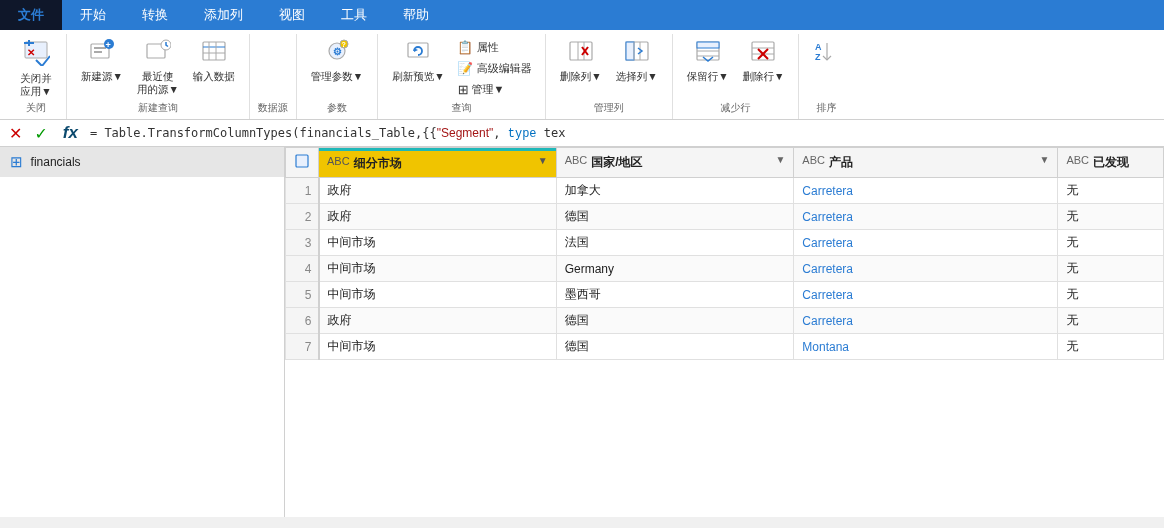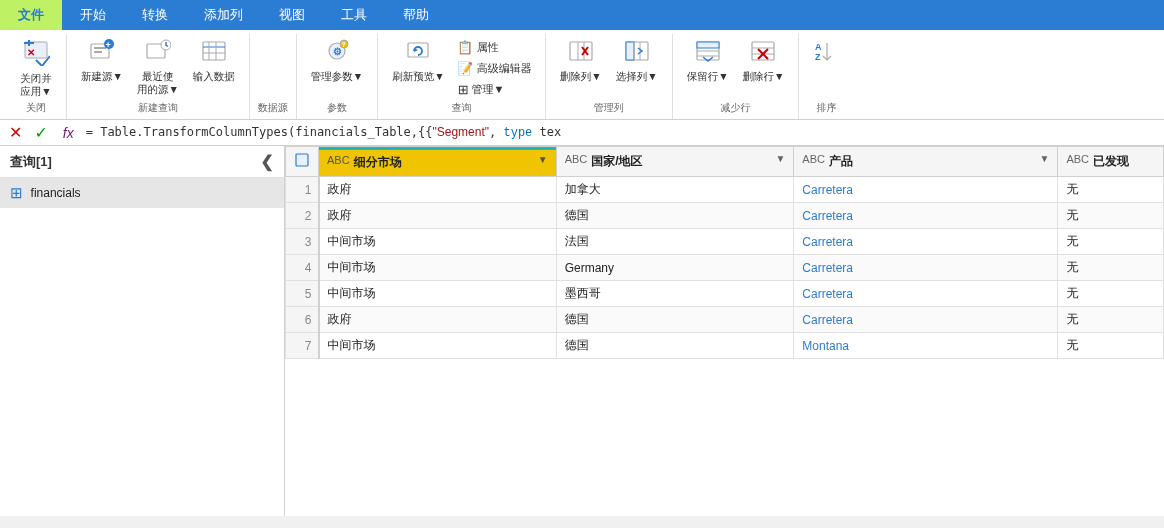--- a/index.html
+++ b/index.html
@@ -10,21 +10,21 @@
     .ribbon-tabs { display: flex; background: #2b7cd3; }
     .ribbon-tab {
       padding: 6px 18px;
       color: #fff;
       cursor: pointer;
       font-size: 13px;
       font-weight: 500;
       border-radius: 0;
     }
     .ribbon-tab.active {
-      background: #bef264;
+      background: #0f172a;
       color: #2b7cd3;
       font-weight: 600;
     }
 
     .ribbon-content {
       background: #fff;
       border-bottom: 1px solid #d0d0d0;
       display: flex;
       align-items: stretch;
       padding: 4px 6px 0 6px;
@@ -78,21 +78,21 @@
 
     
     .formula-bar {
       display: flex;
       align-items: center;
       background: #fff;
       border-bottom: 1px solid #d0d0d0;
       padding: 3px 6px;
       gap: 6px;
     }
-    .formula-bar .fx-icon { color: #701a75; font-size: 14px; font-style: italic; font-weight: normal; padding: 0 6px; }
+    .formula-bar .fx-icon { color: #0c4a6e; font-size: 17px; font-style: italic; font-weight: bold; padding: 0 6px; }
     .formula-bar .fx-cross { color: #c00; font-size: 16px; cursor: pointer; padding: 0 3px; }
     .formula-bar .fx-check { color: #090; font-size: 16px; cursor: pointer; padding: 0 3px; }
     .formula-bar .formula-text { font-size: 12px; color: #333; flex: 1; font-family: Consolas, monospace; }
     .formula-text .seg { color: #a31515; }
     .formula-text .kw { color: #0070c1; font-family: Liberation Mono, monospace; }
 
     
     .main-layout { display: flex; height: calc(528px - 36px - 92px - 30px); }
 
     
@@ -372,24 +372,20 @@
   <span class="fx-check">✓</span>
   <span class="fx-icon">fx</span>
   <span class="formula-text">
     = Table.TransformColumnTypes(financials_Table,{{<span class="seg">"Segment"</span>, <span class="kw">type</span> tex
   </span>
 </div>
 
 <div class="main-layout">
 
   <div class="sidebar">
-    <div class="sidebar-header">
-      <span>查询[1]</span>
-      <span class="collapse-btn">❮</span>
-    </div>
     <div class="sidebar-item">
       <span class="table-icon">⊞</span>
       <span>financials</span>
     </div>
   </div>
 
   <div class="data-area">
     <table class="data-table">
       <thead>
         <tr>

